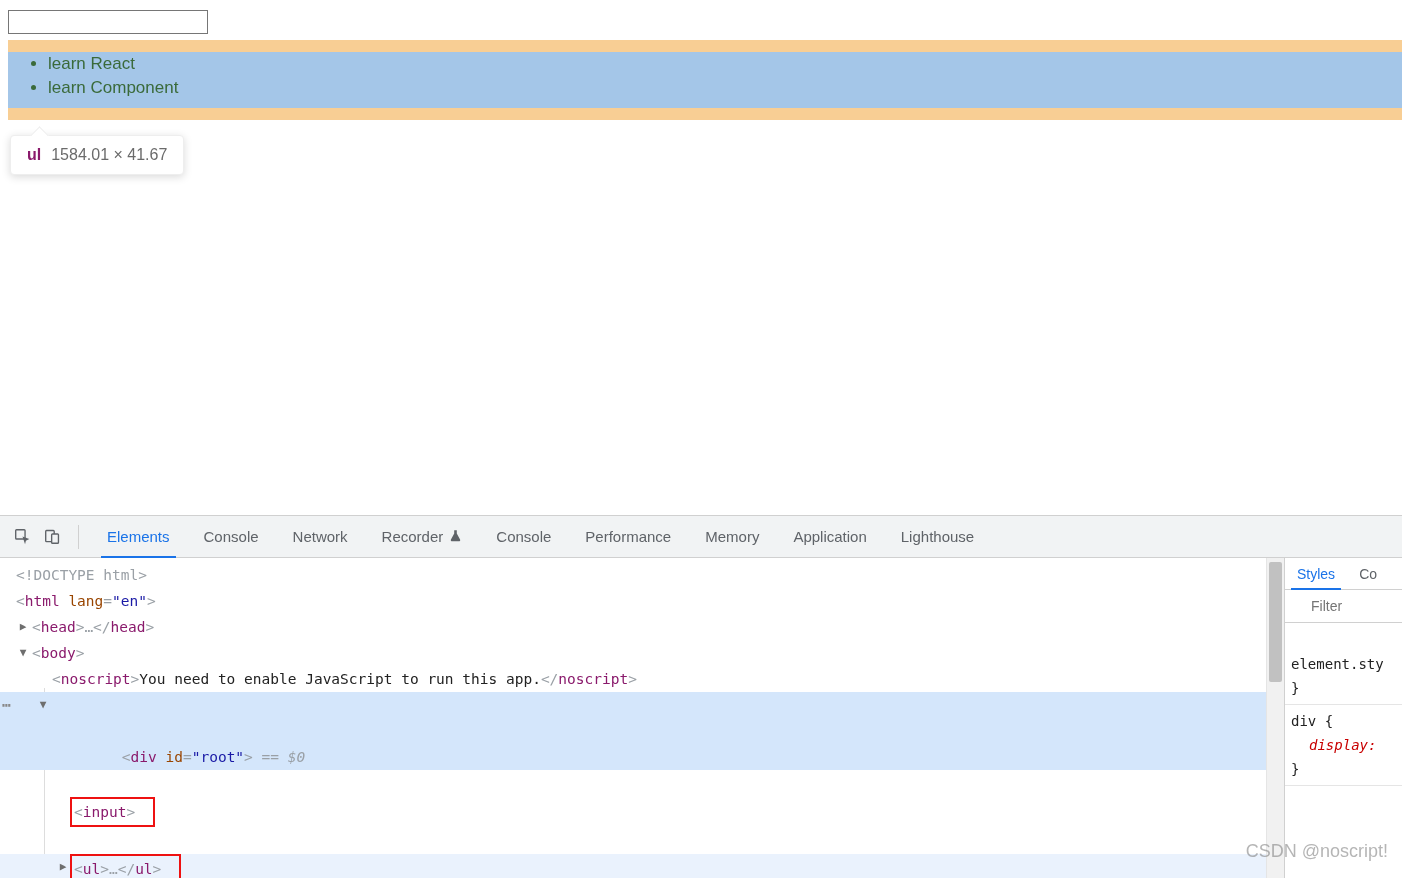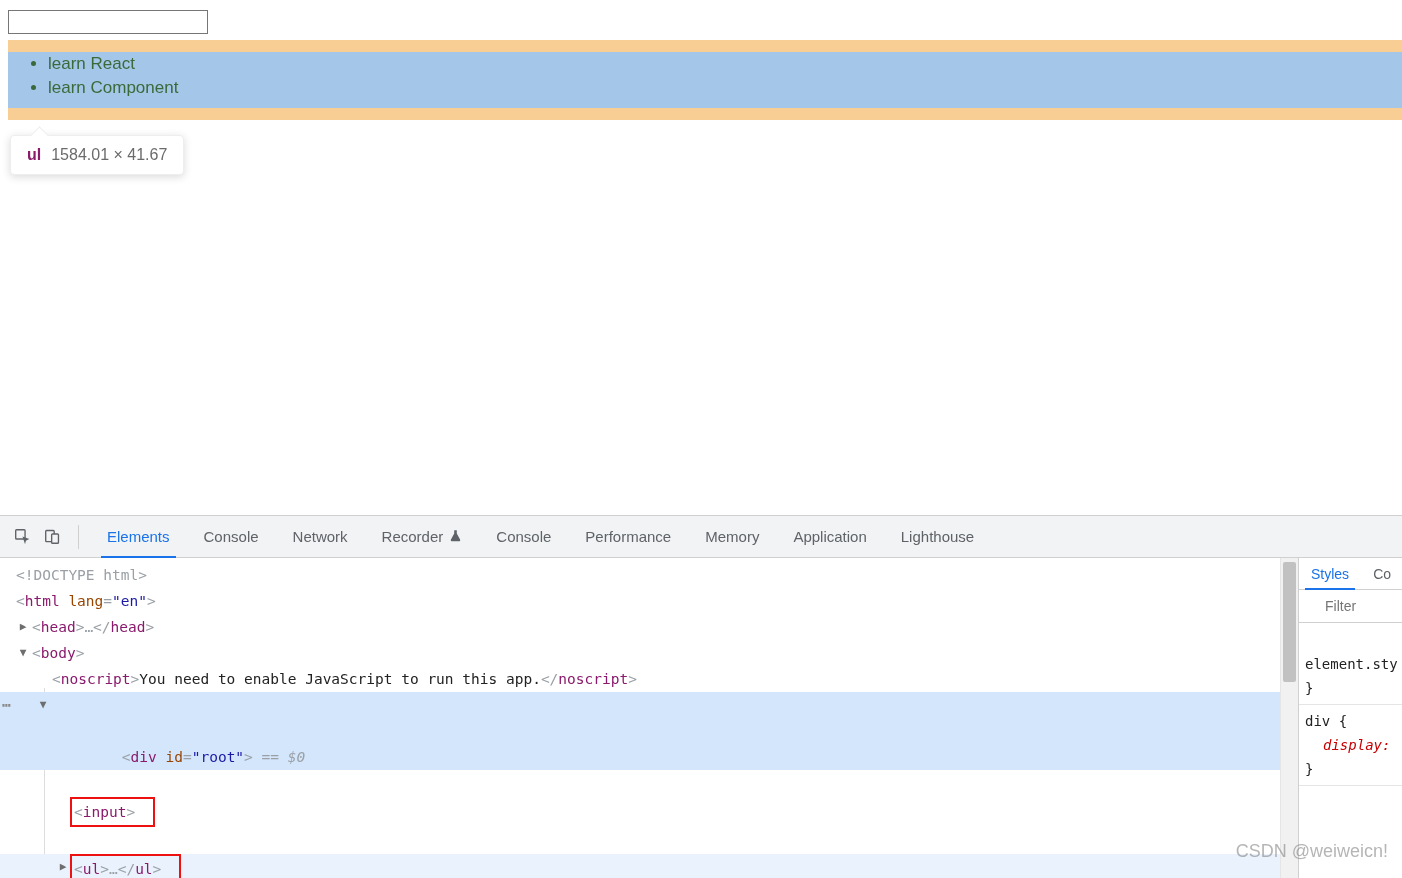--- a/index.html
+++ b/index.html
@@ -196,21 +196,21 @@
     border-left: 1px solid #e5e5e5;
   }
   .vscroll .thumb {
     position: absolute; left: 2px; right: 2px;
     top: 4px; height: 120px;
     background: #c1c1c1;
     border-radius: 2px;
   }
 
   .styles-pane {
-    width: 104px;
+    width: 118px;
     border-left: 1px solid #d0d0d0;
     display: flex; flex-direction: column;
     min-width: 0;
     overflow: hidden;
     background: #fff;
   }
   .sp-tabs {
     height: 32px;
     display: flex; align-items: center;
     border-bottom: 1px solid #d0d0d0;
@@ -365,13 +365,13 @@
         <div class="sel">div {</div>
         <div class="prop">display:</div>
         <div class="sel">}</div>
         <hr>
       </div>
     </div>
 
   </div>
 </div>
 
-<div class="watermark">CSDN @weiweicn!</div>
+<div class="watermark">CSDN @noscript!</div>
 
 </body></html>

